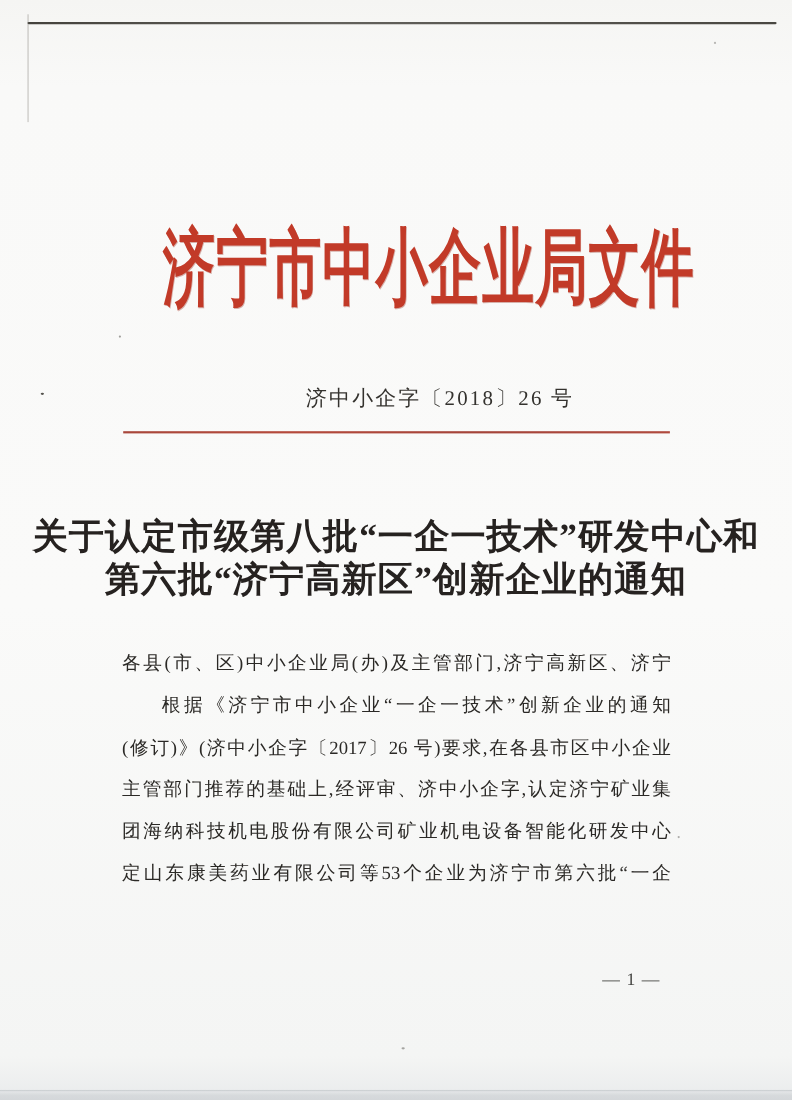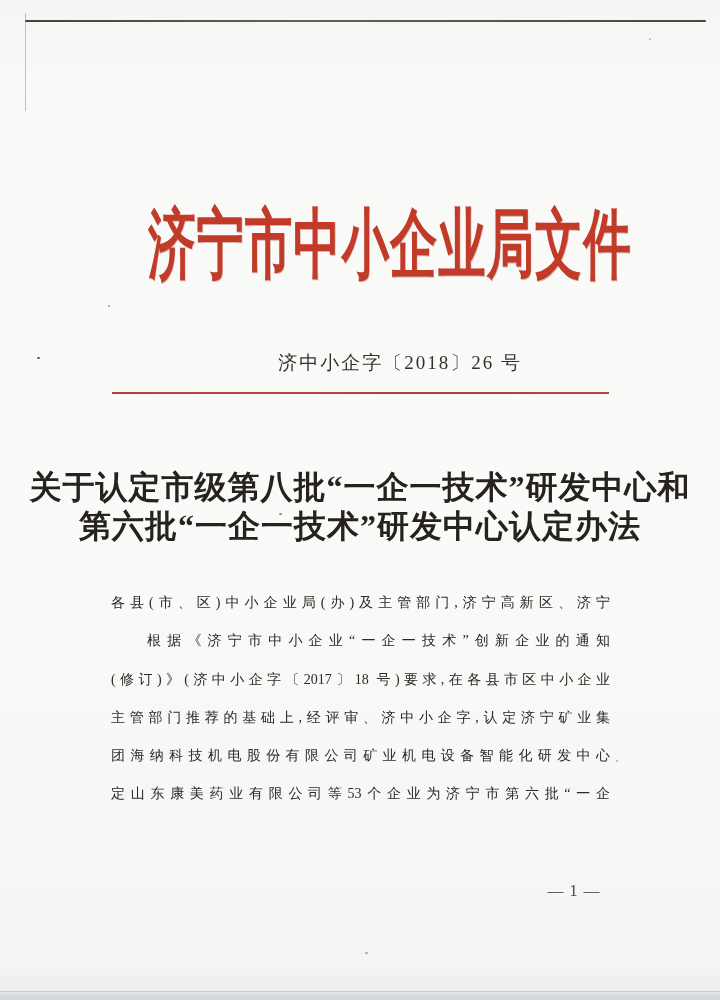--- a/index.html
+++ b/index.html
@@ -60,21 +60,21 @@
   }
   .doc-title {
     position: absolute; top: 468px; left: 0; width: 720px;
     text-align: center;
     font-size: 32px; font-weight: bold;
     line-height: 39px; letter-spacing: 1px;
     color: #262220;
   }
   .doc-body {
     position: absolute; top: 584px; left: 111px; width: 499px;
-    font-size: 14px;
+    font-size: 17px;
     color: #2b2926;
   }
   .doc-body .line {
     height: 38.3px; line-height: 38.3px;
     text-align: justify;
     text-align-last: justify;
   }
   .doc-body .line.align-left { text-align-last: left; letter-spacing: 2px; }
   .doc-body .line.indent { text-indent: 36px; }
   .page-number {
@@ -97,27 +97,27 @@
   <div class="red-header">
     <span>济宁市中小企业局文件</span>
   </div>
 
   <div class="doc-number">济中小企字〔2018〕26 号</div>
 
   <div class="red-rule"></div>
 
   <div class="doc-title">
     <div>关于认定市级第八批“一企一技术”研发中心和</div>
-    <div>第六批“一企一技术”研发中心认定办法</div>
+    <div>第六批“济宁高新区”创新企业的通知</div>
   </div>
 
   <div class="doc-body">
     <div class="line">各县(市、区)中小企业局(办)及主管部门,济宁高新区、济宁</div>
     <div class="line indent">根据《济宁市中小企业“一企一技术”创新企业的通知</div>
-    <div class="line">(修订)》(济中小企字〔2017〕18 号)要求,在各县市区中小企业</div>
+    <div class="line">(修订)》(济中小企字〔2017〕26 号)要求,在各县市区中小企业</div>
     <div class="line">主管部门推荐的基础上,经评审、济中小企字,认定济宁矿业集</div>
     <div class="line">团海纳科技机电股份有限公司矿业机电设备智能化研发中心</div>
     <div class="line">定山东康美药业有限公司等53个企业为济宁市第六批“一企</div>
   </div>
 
   <div class="page-number">— 1 —</div>
 
   <div class="speck" style="left:37px; top:357px; width:3px; height:2px;"></div>
   <div class="speck" style="left:108px; top:305px; width:2px; height:2px; opacity:.55;"></div>
   <div class="speck" style="left:279px; top:513px; width:3px; height:2px; opacity:.7;"></div>

